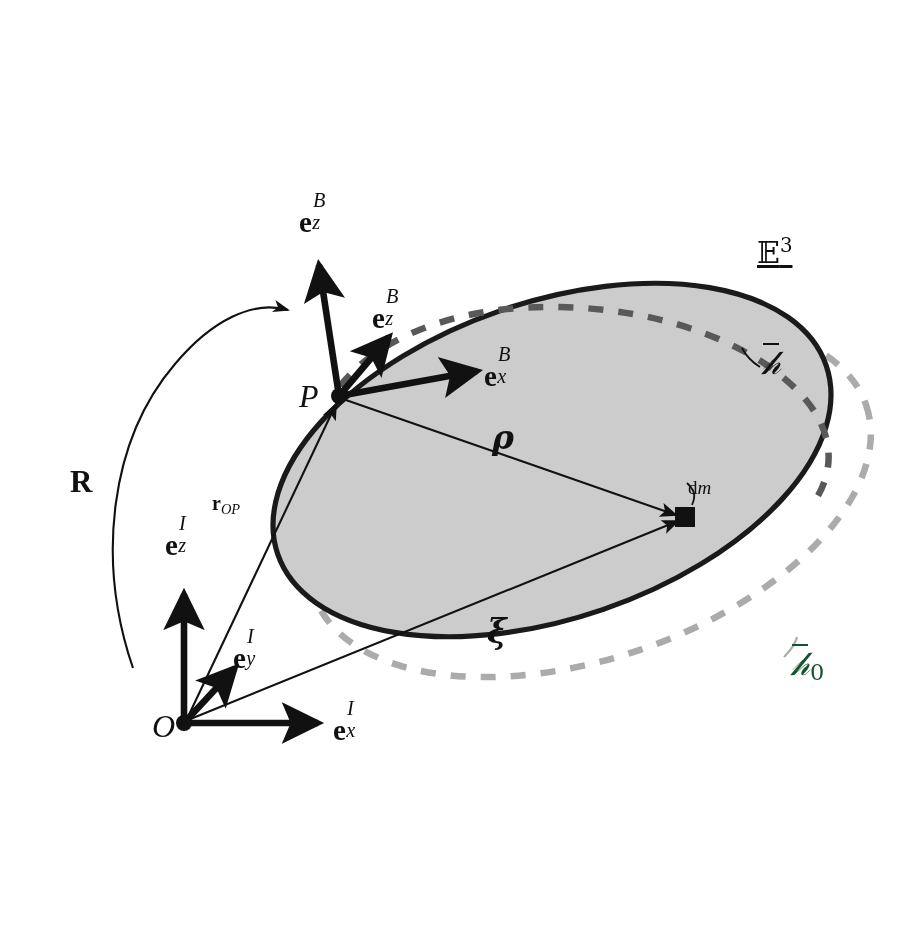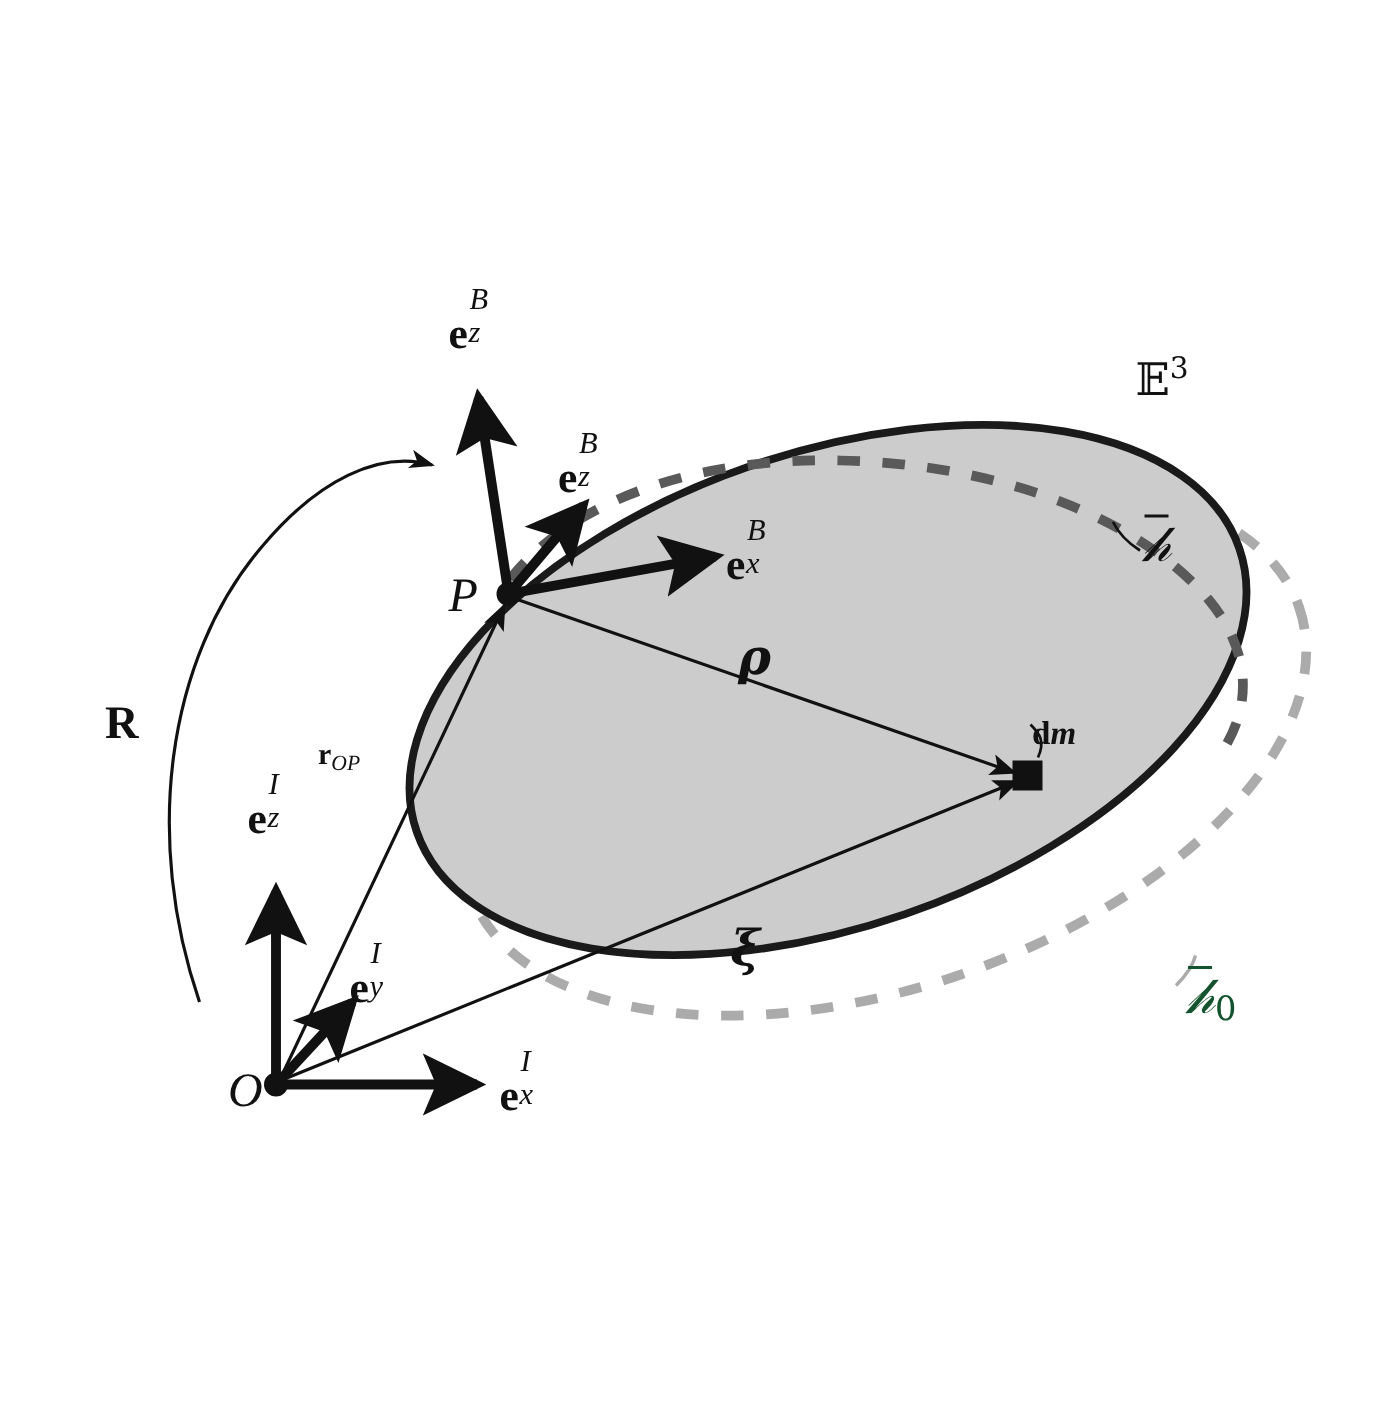--- a/index.html
+++ b/index.html
@@ -84,21 +84,21 @@
   .overbar::before {
     content: "";
     position: absolute;
     left: 6%;
     right: 8%;
     top: -0.06em;
     height: 2px;
     background: currentColor;
   }
   .sub0 { font-size: 0.68em; font-style: normal; vertical-align: -0.22em; }
-  .dm-label { font-size: 22px; font-weight: bold; }
+  .dm-label { font-size: 19px; }
   .dm-label .d { font-style: normal; }
   .dm-label .m { font-style: italic; }
   .rop { font-size: 20px; }
   .rop .r { font-weight: bold; font-style: normal; }
   .rop .op { font-size: 0.72em; font-style: italic; vertical-align: -0.30em; }
   .gray-b { color: #14532d; }
 </style>
 </head>
 <body>
 
@@ -214,21 +214,21 @@
   </div>
 
   <div class="lbl greek-bold" style="left:492px; top:421px;">ρ</div>
 
   <div class="lbl greek-bold" style="left:487px; top:615px;">ξ</div>
 
   <div class="lbl dm-label" style="left:688px; top:478px;">
     <span class="d">d</span><span class="m">m</span>
   </div>
 
-  <div class="lbl space-label" style="left:757px; top:236px;">
+  <div class="lbl space-label" style="left:757px; top:236px;text-decoration:underline;">
     <span style="font-family:'DejaVu Serif',serif;">𝔼</span><span class="sup3">3</span>
   </div>
 
   <div class="lbl script-b" style="left:762px; top:345px;">
     <span class="overbar">𝒽</span>
   </div>
 
   <div class="lbl script-b gray-b" style="left:791px; top:646px;">
     <span class="overbar">𝒽</span><span class="sub0">0</span>
   </div>

